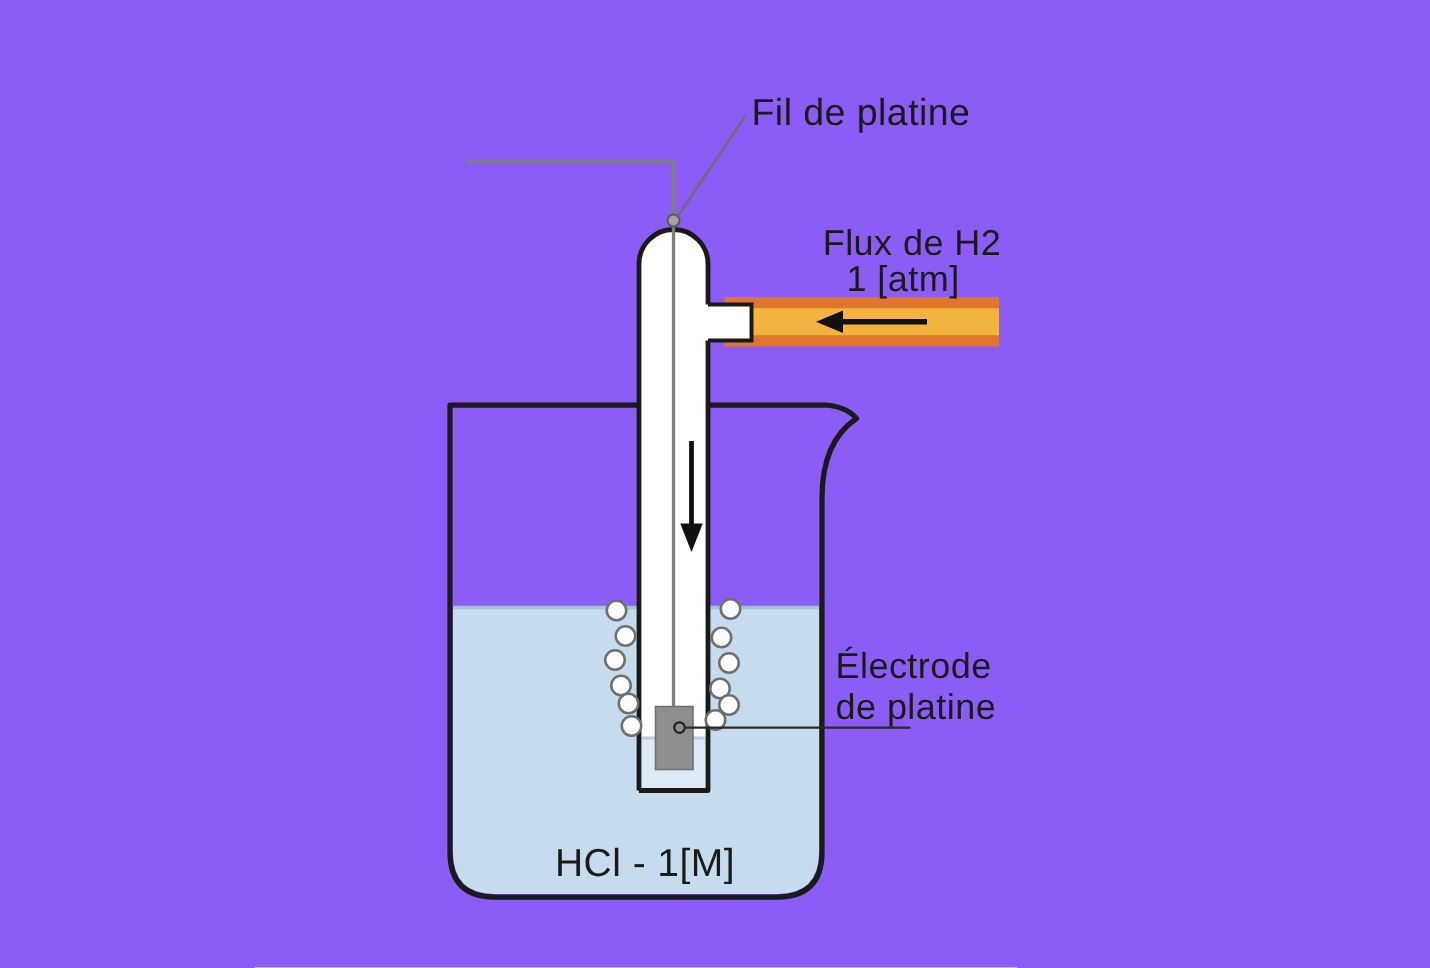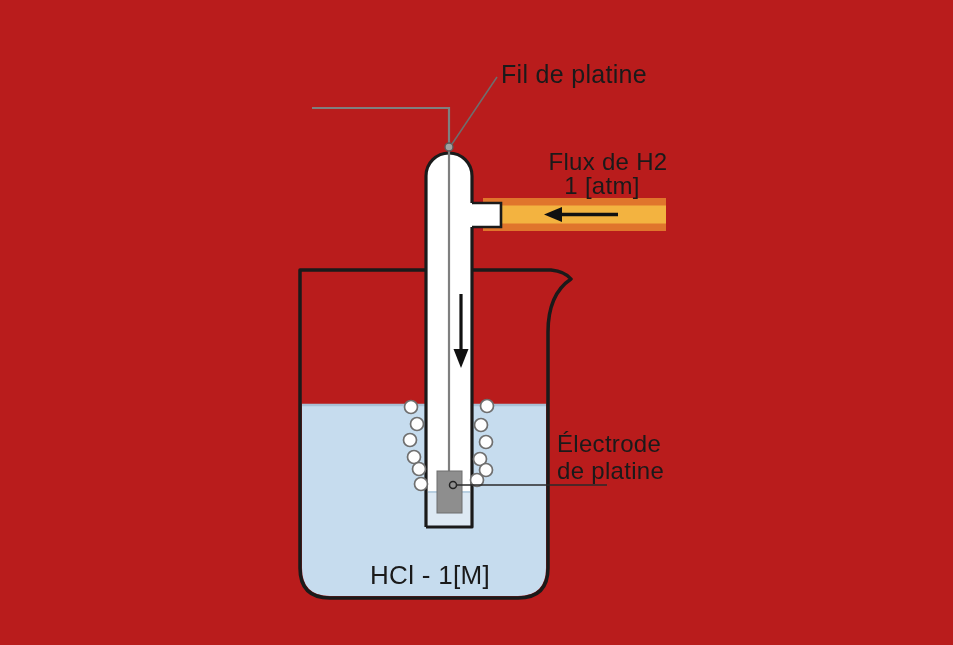--- a/index.html
+++ b/index.html
@@ -1,20 +1,20 @@
 <!DOCTYPE html>
 <html style="--solution-fill: #c6dcee; --solution-inside-tube: #dde9f4; --gas-tube-border: #e0752c; --gas-tube-fill: #f3b340; --electrode-fill: #8e8e8e; --wire: #7f7f7f; --outline: #1a1a1a;"><head>
 <meta charset="utf-8">
 <style>
   html,body{
     margin:0;padding:0;background:#ffffff;
     font-family:"Liberation Sans", sans-serif;
   }
   .stage{
-    position:relative;width:953px;height:645px;background:#b91c1c;overflow:hidden;
+    position:relative;width:953px;height:645px;background:#8b5cf6;overflow:hidden;
   }
   svg text{
     fill:var(--outline,#1a1a1a);
     letter-spacing:.3px;
   }
   .liquid      {fill:var(--solution-fill,#c6dcee);}
   .liquid-in   {fill:var(--solution-inside-tube,#dde9f4);}
   .gas-border  {fill:var(--gas-tube-border,#e0752c);}
   .gas-fill    {fill:var(--gas-tube-fill,#f3b340);}
   .electrode   {fill:var(--electrode-fill,#8e8e8e);stroke:#6e6e6e;stroke-width:1;}

